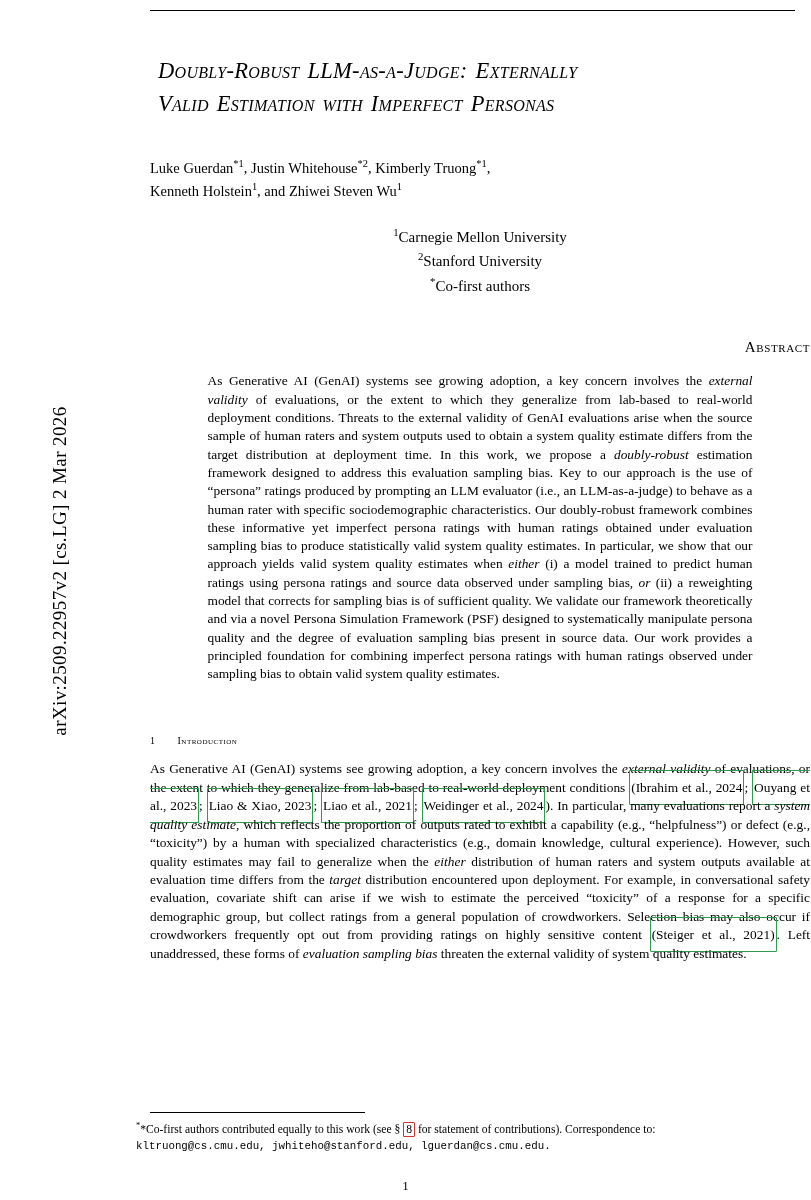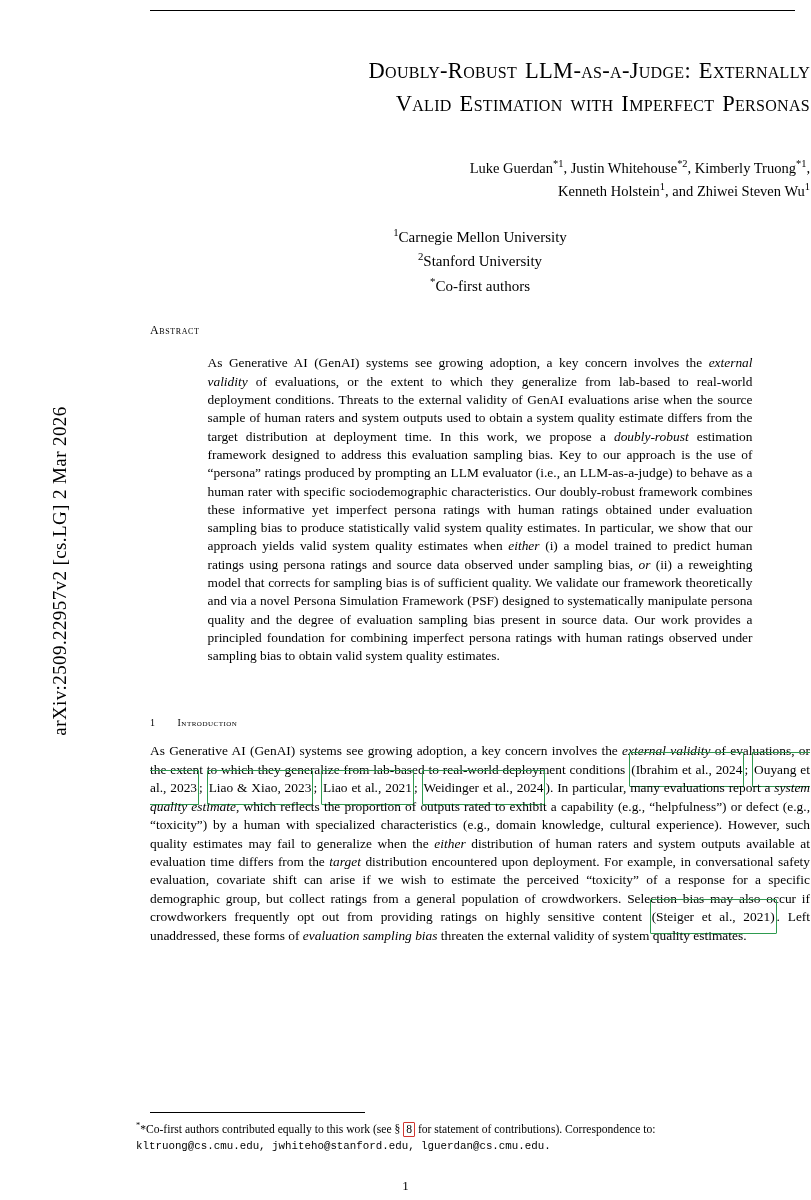--- a/index.html
+++ b/index.html
@@ -50,42 +50,43 @@
     top: 55px;
     width: 660px;
   }
   h1.title {
     font-size: 22.5px;
     font-weight: normal;
     font-variant: small-caps;
     line-height: 1.45;
     margin: 0 0 0 8px;
     letter-spacing: 0.3px;
-    text-align: right;
+    text-align: left;
     word-spacing: 2px;
+    font-style: italic;
   }
   h1.title .l2 { display: block; }
   .authors {
     margin-top: 36px;
-    text-align: right;
+    text-align: left;
     font-size: 14.5px;
     line-height: 1.45;
   }
   .affil {
     margin-top: 22px;
     text-align: center;
     font-size: 15px;
     line-height: 1.5;
   }
   sup { font-size: 0.72em; vertical-align: super; }
   .abstract-head {
-    margin-top: 26px;
-    text-align: left;
+    margin-top: 42px;
+    text-align: right;
     font-variant: small-caps;
-    font-size: 12px;
+    font-size: 15px;
     letter-spacing: 0.6px;
   }
   .abstract {
     margin: 16px auto 0 auto;
     width: 545px;
     font-size: 13.4px;
     line-height: 1.365;
     text-align: justify;
   }
   .section-head {

